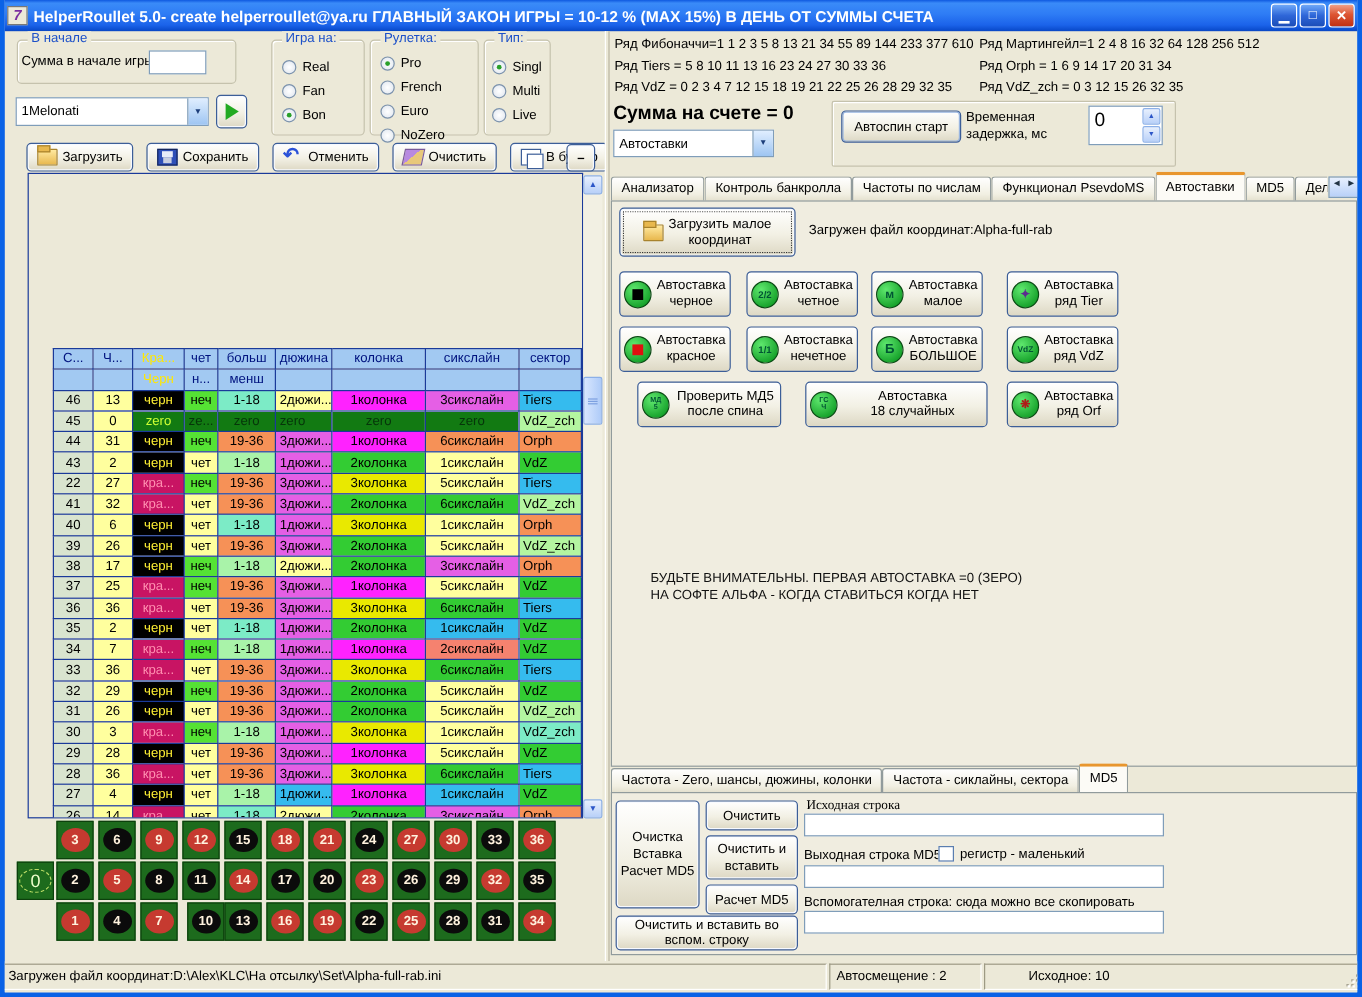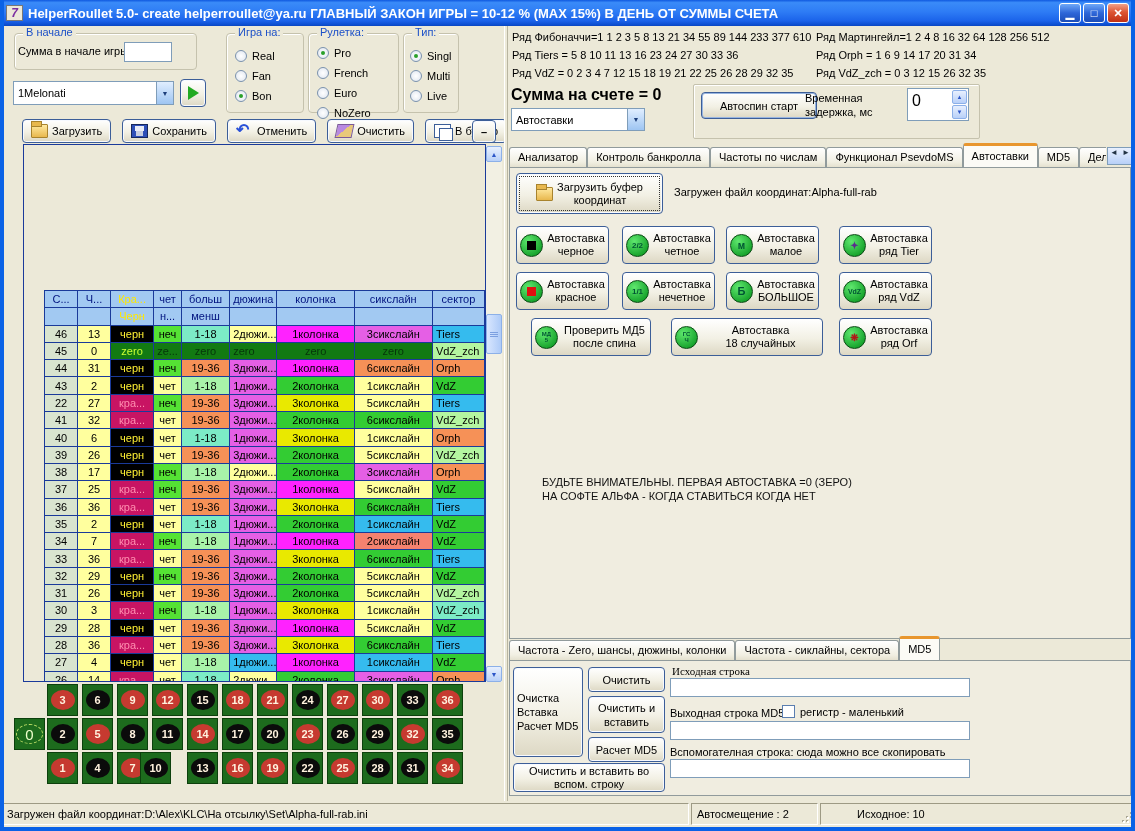--- a/index.html
+++ b/index.html
@@ -567,21 +567,21 @@
       </div>
       <div class="bcell" style="left:43px;top:752px;">
         <span class="chip r">1</span>
       </div>
       <div class="bcell" style="left:78px;top:752px;">
         <span class="chip b">4</span>
       </div>
       <div class="bcell" style="left:113px;top:752px;">
         <span class="chip r">7</span>
       </div>
-      <div class="bcell" style="left:136px;top:752px;">
+      <div class="bcell" style="left:152px;top:752px;">
         <span class="chip b">10</span>
       </div>
       <div class="bcell" style="left:183px;top:752px;">
         <span class="chip b">13</span>
       </div>
       <div class="bcell" style="left:218px;top:752px;">
         <span class="chip r">16</span>
       </div>
       <div class="bcell" style="left:253px;top:752px;">
         <span class="chip r">19</span>
@@ -612,21 +612,21 @@
   <span class="seq" style="left:508px;top:67px;">Ряд VdZ = 0 2 3 4 7 12 15 18 19 21 22 25 26 28 29 32 35</span>
   <span class="seq" style="left:812px;top:67px;">Ряд VdZ_zch = 0 3 12 15 26 32 35</span>
 
   <span class="lbl" style="left:507px;top:86px;font-size:16px;font-weight:bold;">Сумма на счете = 0</span>
   <div class="combo" style="left:507px;top:108px;width:134px;height:23px;">
     <span class="cval">Автоставки</span>
     <span class="carr">▼</span>
   </div>
 
   <div class="gb" style="left:689px;top:84px;width:287px;height:55px;border-radius:2px;"></div>
-  <div class="xbtn" style="left:697px;top:92px;width:116px;height:27px;box-shadow:inset 0 0 0 1px #98B5E0;">Автоспин старт</div>
+  <div class="xbtn" style="left:697px;top:92px;width:100px;height:27px;box-shadow:inset 0 0 0 1px #98B5E0;">Автоспин старт</div>
   <span class="lbl" style="left:801px;top:92px;">Временная</span>
   <span class="lbl" style="left:801px;top:106px;">задержка, мс</span>
   <div style="position:absolute;left:903px;top:88px;width:62px;height:33px;background:#fff;border:1px solid #7F9DB9;display:flex;">
     <span style="flex:1;font-size:16px;padding:3px 0 0 4px;">0</span>
     <span style="display:flex;flex-direction:column;gap:1px;padding:1px;">
       <span class="spnbtn">▲</span>
       <span class="spnbtn">▼</span>
     </span>
   </div>
 
@@ -641,21 +641,21 @@
     </div>
   <div style="position:absolute;left:1103px;top:147px;width:26px;height:18px;display:flex;border:1px solid #7F9DB9;background:linear-gradient(180deg,#E8F0FE,#B8D0F8);">
     <span style="flex:1;text-align:center;font-size:8px;color:#234;">◄</span>
     <span style="flex:1;text-align:center;font-size:8px;color:#234;">►</span>
   </div>
   <div class="panel" style="left:505px;top:167px;width:622px;height:472px;"></div>
 
   <div class="xbtn" style="left:512px;top:173px;width:147px;height:41px;outline:1px dotted #333;outline-offset:-4px;">
     <span class="ic ic-open-folder"></span>
     <span style="text-align:center;line-height:13px;">
-      <span>Загрузить буфер</span><br><span>координат</span>
+      <span>Загрузить малое</span><br><span>координат</span>
     </span>
   </div>
   <span class="lbl" style="left:670px;top:186px;">Загружен файл координат:Alpha-full-rab</span>
 
   <div id="bets">
       <div class="bet" style="left: 512px; top: 226px; width: 93px;">
         <span class="bic">
           <span class="sq" style="background:#000"></span>
         </span>
         <span class="txt">Автоставка<br>черное</span>
@@ -725,21 +725,21 @@
   <span class="warn" style="left:538px;top:476px;">БУДЬТЕ ВНИМАТЕЛЬНЫ. ПЕРВАЯ АВТОСТАВКА =0 (ЗЕРО)</span>
   <span class="warn" style="left:538px;top:490px;">НА СОФТЕ АЛЬФА - КОГДА СТАВИТЬСЯ КОГДА НЕТ</span>
 
   <div id="bottabs" class="tabstrip" style="left:505px;top:636px;width:622px;height:25px;">
       <div class="tab">Частота - Zero, шансы, дюжины, колонки</div>
       <div class="tab">Частота - сиклайны, сектора</div>
       <div class="tab active">MD5</div>
     </div>
   <div class="panel" style="left:505px;top:660px;width:622px;height:136px;"></div>
 
-  <div class="xbtn" style="left:509px;top:667px;width:70px;height:90px;padding:3px;line-height:14px;">Очистка Вставка Расчет MD5</div>
+  <div class="xbtn" style="left:509px;top:667px;width:70px;height:90px;padding:3px;text-align:center;line-height:14px;">Очистка Вставка Расчет MD5</div>
   <div class="xbtn" style="left:584px;top:667px;width:77px;height:25px;">Очистить</div>
   <div class="xbtn" style="left:584px;top:696px;width:77px;height:37px;padding:2px;text-align:center;line-height:14px;">Очистить и вставить</div>
   <div class="xbtn" style="left:584px;top:737px;width:77px;height:25px;">Расчет MD5</div>
 
   <span class="lbl" style="left:668px;top:665px;font-family:Liberation Serif, serif;">Исходная строка</span>
   <input class="tin" style="left: 666px; top: 678px; width: 300px; height: 19px;" value="">
   <span class="lbl" style="left:666px;top:707px;">Выходная строка MD5</span>
   <span class="chk" style="left:778px;top:705px;"></span>
   <span class="lbl" style="left:796px;top:706px;">регистр  - маленький</span>
   <input class="tin" style="left: 666px; top: 721px; width: 300px; height: 19px;" value="">

